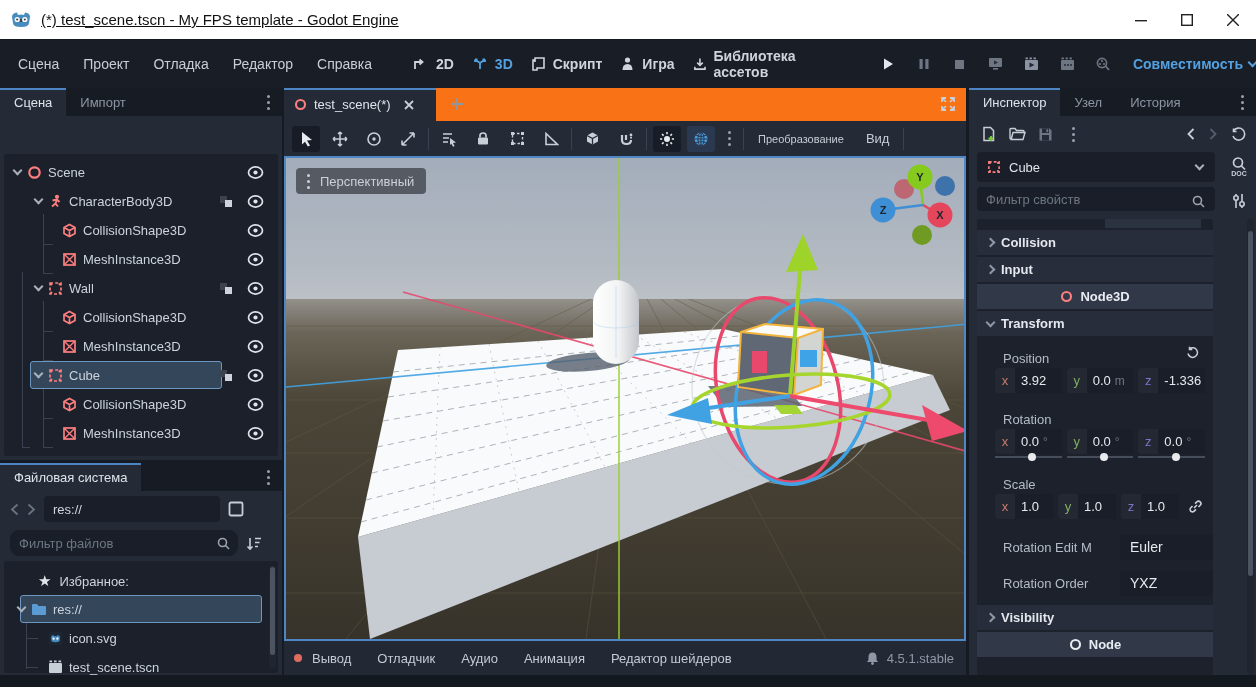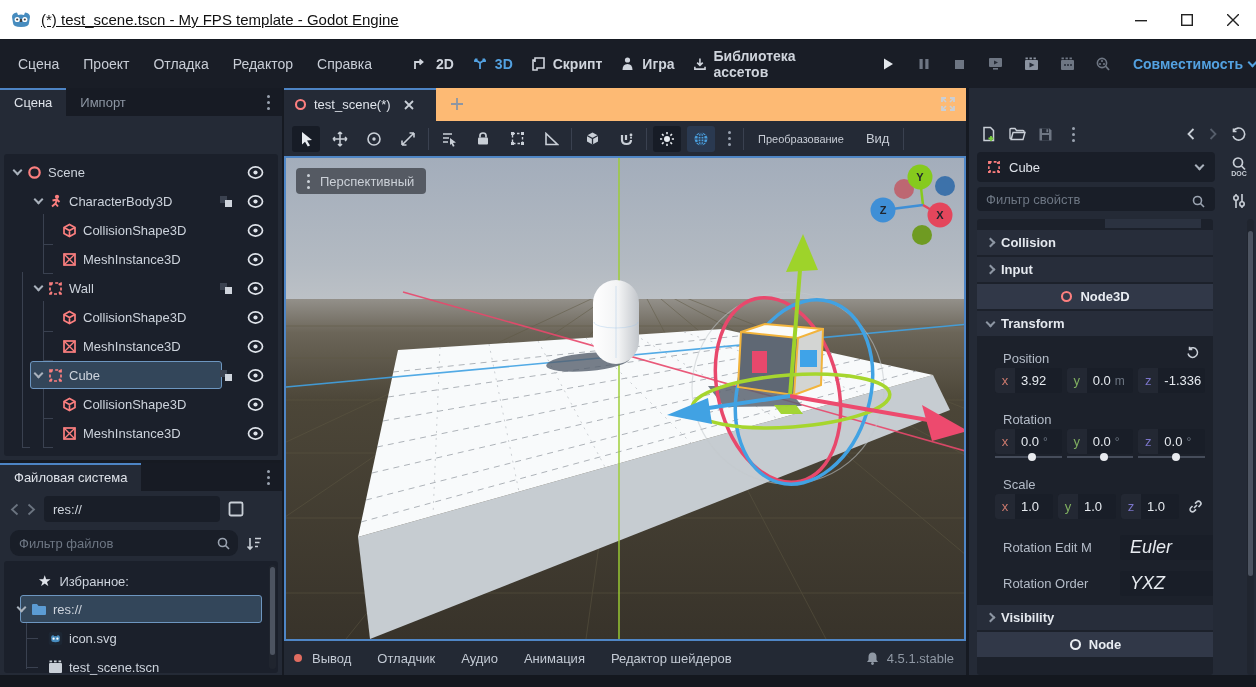--- a/index.html
+++ b/index.html
@@ -49,21 +49,21 @@
   .tree { position:absolute; background:#1b202b; border-radius:3px; }
   .trow { position:absolute; left:4px; right:4px; height:28px; display:flex; align-items:center;
     color:#cdd3dc; font-size:13px; gap:6px; }
   .trow .lbl { white-space:nowrap; }
   .sel-box { position:absolute; background:#33465a; border:1px solid #6d96c0; border-radius:3px; }
   .eye { position:absolute; right:10px; }
   .badge { position:absolute; right:40px; }
   .guide { position:absolute; background:#3a4150; }
 
   
-  #vp-tabbar { position:absolute; left:284px; top:88px; width:682px; height:33px; background:#fdba74; }
+  #vp-tabbar { position:absolute; left:284px; top:88px; width:682px; height:33px; background:#f97316; }
   #vp-tab { position:absolute; left:0; top:0; width:152px; height:33px; background:#242a36;
     display:flex; align-items:center; gap:7px; padding:0 10px; color:#dfe3ea; font-size:13px; }
   #vp-tab::before { content:""; position:absolute; left:0; right:0; top:0; height:2px; background:#4d84c4; }
   #toolbar3d { position:absolute; left:284px; top:121px; width:682px; height:35px; background:#242a36;
     display:flex; align-items:center; gap:6px; padding-left:8px; color:#c8cdd6; }
   .tbtn { width:28px; height:26px; border-radius:3px; display:flex; align-items:center; justify-content:center; }
   .tbtn.pressed { background:#171c26; }
   .tbtn.pressed-blue { background:#2a3950; }
   #viewport { position:absolute; left:284px; top:156px; width:682px; height:485px; background:#8f9aa6;
     border:2px solid #4f86c6; overflow:hidden; }
@@ -96,21 +96,21 @@
     position:relative; }
   .tag { width:20px; height:25px; border-radius:3px 0 0 3px; background:#232833; display:flex; align-items:center;
     justify-content:center; font-size:13px; }
   .tag.x { color:#cc7a6e; } .tag.y { color:#7fae60; } .tag.z { color:#7a74c9; }
   .cell .val { color:#e6eaef; font-size:13px; margin-left:6px; }
   .cell .unit { color:#6d7683; font-size:12px; margin-left:4px; }
   .slider { position:absolute; left:0; right:0; bottom:-4px; height:2px; background:#454c5a; }
   .slider i { position:absolute; left:50%; top:-3px; width:8px; height:8px; border-radius:50%; background:#e8eaee; }
   .selrow { height:32px; display:flex; align-items:center; padding-left:26px; color:#b4bcc8; font-size:13px; }
   .dropdown { position:absolute; left:143px; width:120px; height:25px; background:#191e28; border-radius:3px;
-    display:flex; align-items:center; padding:0 10px; color:#e6eaef; font-size:18px;font-style:italic; }
+    display:flex; align-items:center; padding:0 10px; color:#e6eaef; font-size:14px; }
   .checkbox { position:absolute; left:148px; width:17px; height:17px; background:#262c38;
     border:1px solid #454d5c; border-radius:3px; }
   #insp-sbar { position:absolute; right:2px; top:131px; width:7px; height:456px; background:#20252f; border-radius:4px; }
   #insp-sbar i { position:absolute; left:1px; top:12px; width:5px; height:345px; background:#4d5461; border-radius:4px; }
 
   svg { display:block; }
   .bottom-strip { position:absolute; left:0; top:675px; width:1256px; height:12px; background:#14181f; }
 </style>
 </head>
 <body>
@@ -766,20 +766,36 @@
     <div id="version">
       <svg width="13" height="14" viewBox="0 0 13 14">
         <path d="M6.5 1.5 Q10.5 1.5 10.5 6 L10.5 9 L12 11 L1 11 L2.5 9 L2.5 6 Q2.5 1.5 6.5 1.5 Z" fill="#8f98a4"></path>
           <circle cx="6.5" cy="12.5" r="1.4" fill="#8f98a4"></circle>
       </svg>
       <span>4.5.1.stable</span>
     </div>
   </div>
 
   <div class="dock" id="inspector">
+    <div class="tabbar">
+      <div class="tab active">
+          <span>Инспектор</span>
+        </div>
+      <div class="tab">
+          <span>Узел</span>
+        </div>
+      <div class="tab">
+          <span>История</span>
+        </div>
+      <div class="dots" style="position:absolute; right:6px; top:6px">
+          <i></i>
+          <i></i>
+          <i></i>
+        </div>
+    </div>
     <div class="itoolbar">
       <svg width="16" height="16" viewBox="0 0 16 16">
         <path d="M3 1.5 L9.5 1.5 L12.5 4.5 L12.5 14.5 L3 14.5 Z" fill="none" stroke="#c9cfd7" stroke-width="1.5"></path>
         <path d="M10 10 L10 15 M7.5 12.5 L12.5 12.5" stroke="#7bd13f" stroke-width="1.8"></path>
       </svg>
       <svg width="17" height="14" viewBox="0 0 17 14">
         <path d="M1 2.5 Q1 1.5 2 1.5 L6 1.5 L7.5 3.5 L14 3.5 Q15 3.5 15 4.5 L15 5.5 L4 5.5 L2.2 12 Q1 12 1 11 Z M4 5.5 L16 5.5 L14 12.5 L2.2 12.5 Z" fill="none" stroke="#c9cfd7" stroke-width="1.4"></path>
       </svg>
       <svg width="15" height="15" viewBox="0 0 15 15">
         <path d="M1.5 1.5 L11.5 1.5 L13.5 3.5 L13.5 13.5 L1.5 13.5 Z" fill="#6e7683"></path>

